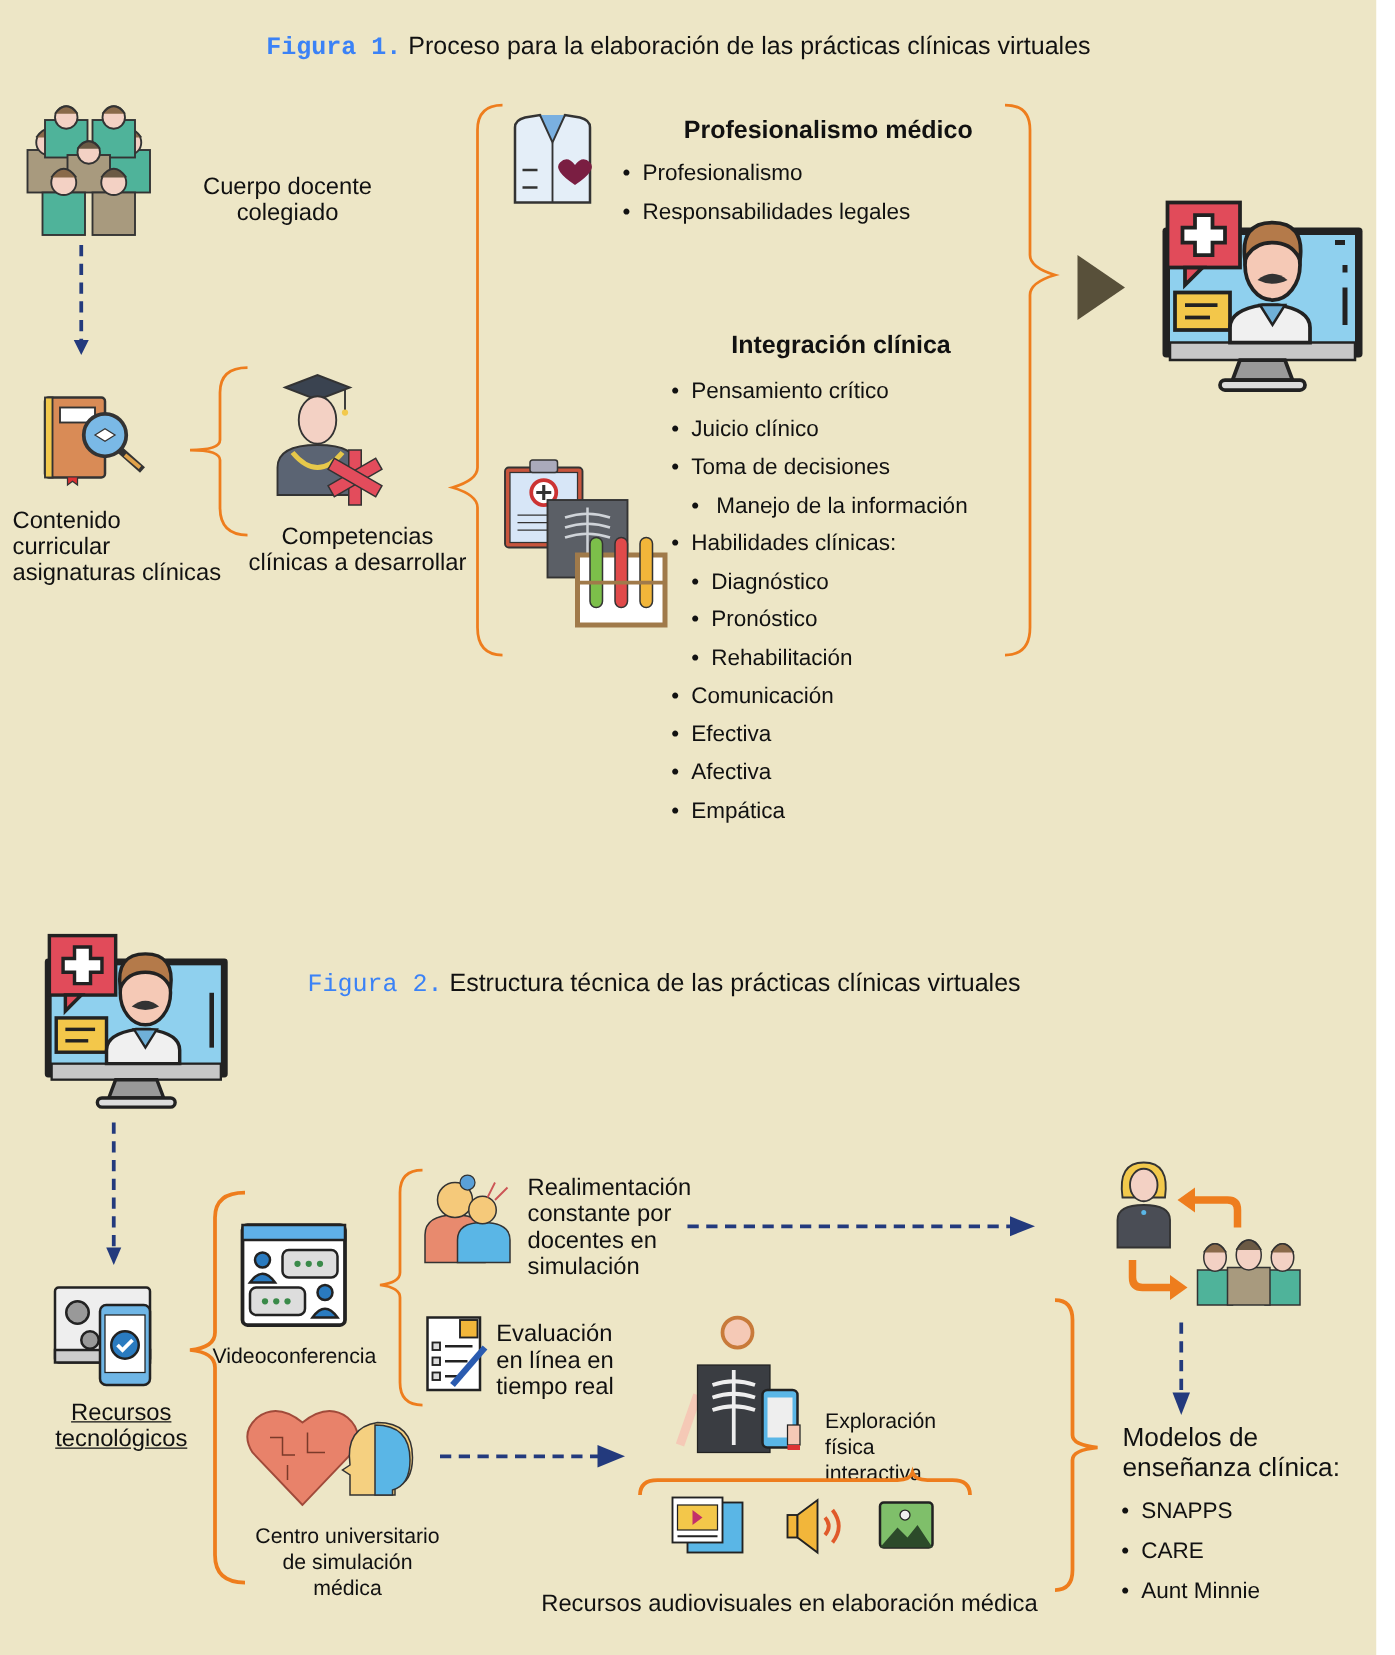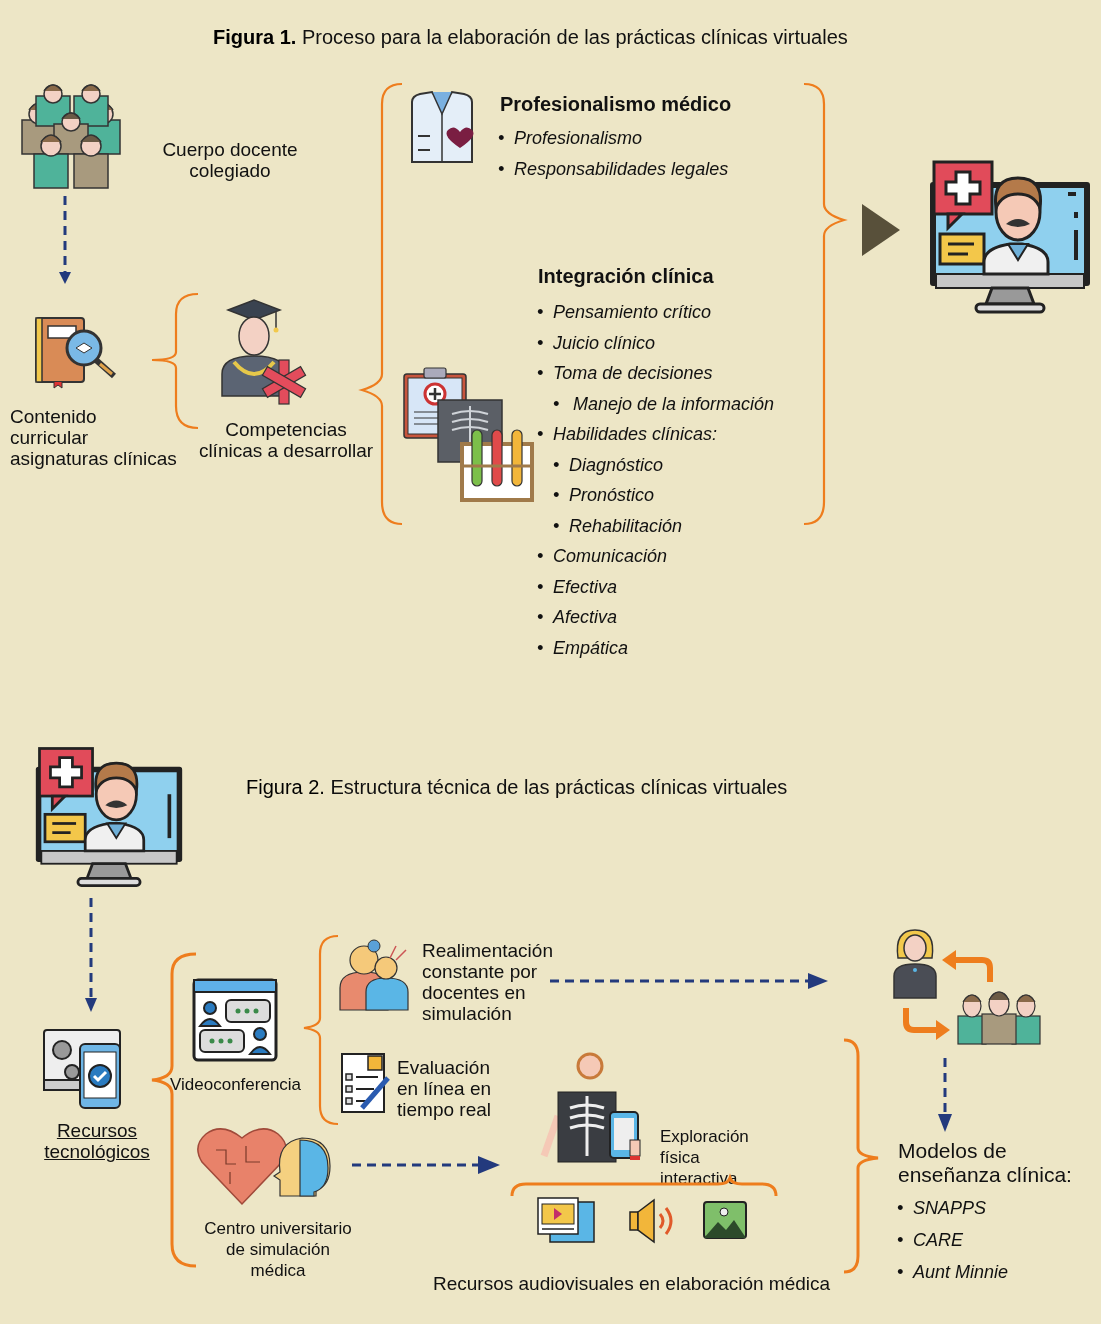--- a/index.html
+++ b/index.html
@@ -1,25 +1,25 @@
 <!DOCTYPE html>
 <html><head>
 <meta charset="utf-8">
 <style>
   html,body{margin:0;padding:0;background:#ffffff;}
   body{width:1116px;height:1324px;position:relative;overflow:hidden;font-family:"Liberation Sans",sans-serif;color:#111;}
   .panel{position:absolute;left:0;top:0;width:1101px;height:1324px;background:#ede6c6;}
   .abs{position:absolute;}
   .title{font-size:20px;white-space:nowrap;}
-  .title .lbl{color:#000000;}
+  .title .lbl{color:#3b82f6;font-family:Liberation Mono, monospace;}
   .fig1-lbl{font-weight:bold;}
   .txt{font-size:18px;line-height:21px;}
   .center{text-align:center;}
-  .head{font-size:20px;font-weight:bold;}
-  ul.bl{list-style:none;margin:0;padding:0;font-size:18px;font-style:italic;}
+  .head{font-size:20px;font-weight:bold;margin-left:47px;}
+  ul.bl{list-style:none;margin:0;padding:0;font-size:18px;}
   ul.bl li{height:30.5px;line-height:30.5px;white-space:nowrap;}
   ul.bl li::before{content:"•";display:inline-block;width:16px;}
   ul.bl li.sub{padding-left:16px;}
   ul.bl li.sub2::before{width:20px;}
   svg{overflow:visible;}
   .brace{fill:none;stroke:#ee7d1d;stroke-width:2.2;}
   .brace-thick{fill:none;stroke:#ee7d1d;stroke-width:3;}
   .dash{stroke:#233a7d;stroke-width:3;stroke-dasharray:9 6;fill:none;}
   .arrowhead{fill:#233a7d;}
 </style>

